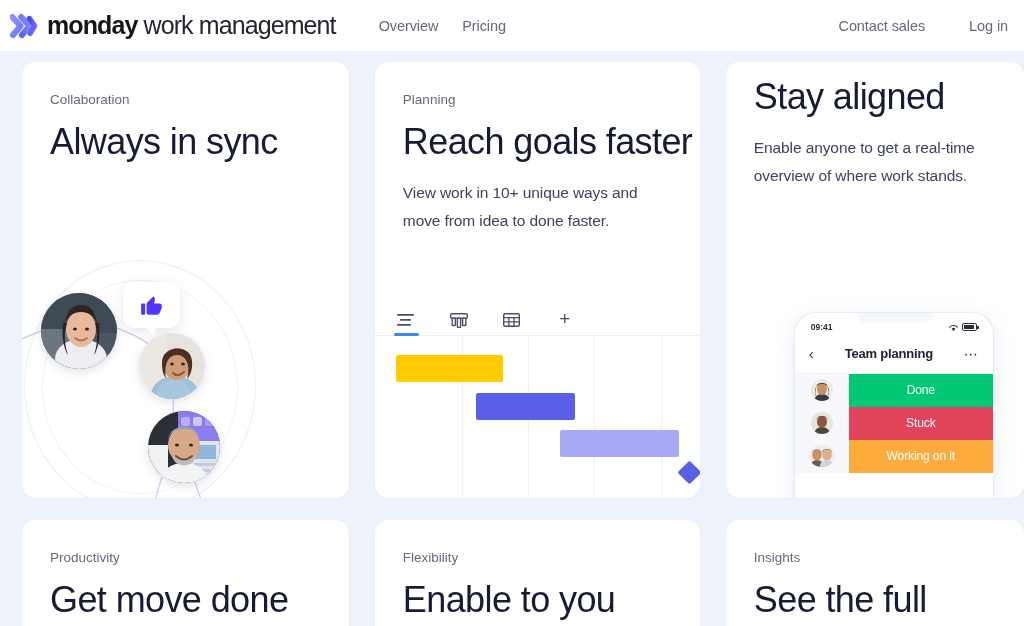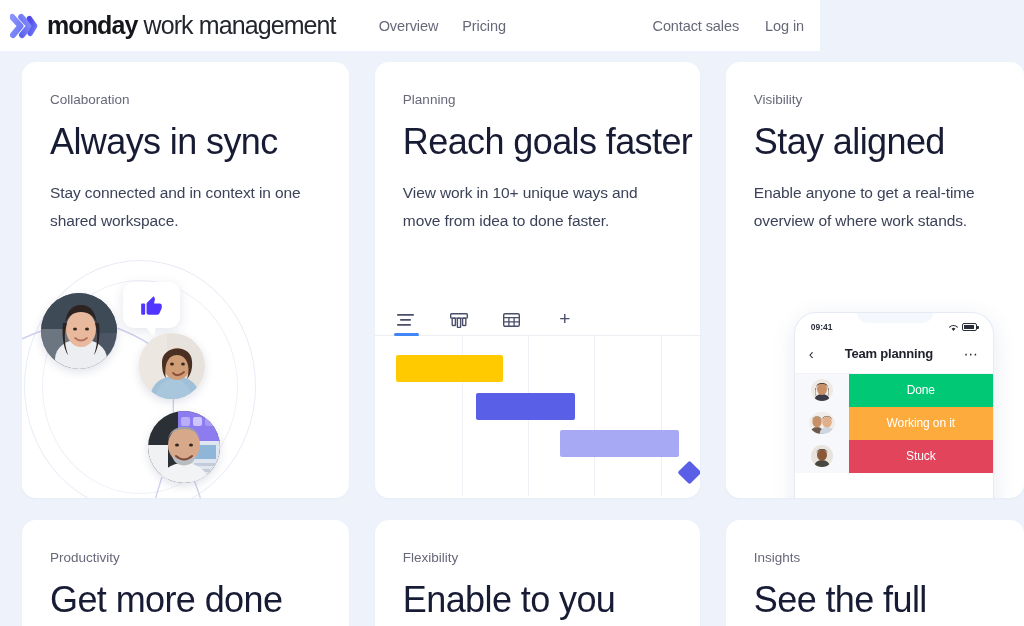--- a/index.html
+++ b/index.html
@@ -7,42 +7,42 @@
     width: 1024px; height: 626px;
     overflow: hidden;
     background: #eef3fb;
     font-family: "Liberation Sans", sans-serif;
     -webkit-font-smoothing: antialiased;
   }
 
   
   .header {
     position: absolute; top: 0; left: 0;
-    width: 820px; height: 51px;
+    width: 1024px; height: 51px;
     background: #ffffff;
     display: flex; align-items: center;
     z-index: 20;
   }
   .brand { display: flex; align-items: center; margin-left: 10px; }
   .logo-mark {
     width: 30px; height: 26px; margin-right: 7px; display: block;
   }
   .brand-name {
     font-size: 25px; letter-spacing: -0.9px;
     color: #14161a; white-space: nowrap;
   }
   .brand-name .bold { font-weight: 700; }
   .brand-name .light { font-weight: 400; color: #23262c; }
 
   .nav-main { display: flex; margin-left: 43px; gap: 24px; }
   .nav-link {
     font-size: 14.5px; color: #676879; white-space: nowrap;
     cursor: pointer; letter-spacing: -0.1px;
   }
-  .nav-right { margin-left: auto; margin-right: 16px; display: flex; gap: 26px; align-items: center; }
+  .nav-right { margin-left: auto; margin-right: 16px; display: flex; gap: 44px; align-items: center; }
 
   
   .grid {
     position: absolute; top: 51px; left: 0;
     width: 1024px; height: 575px;
     padding: 11px 0 0 22px;
   }
   .row { display: flex; gap: 26px; }
   .card {
     background: #ffffff;
@@ -217,21 +217,20 @@
   </div>
 </div>
 
 <div class="grid">
 
   <div class="row">
 
     <div class="card c1">
       <div class="eyebrow">Collaboration</div>
       <div class="headline">Always in sync</div>
-      <div class="blurb">Stay connected and in context in one shared workspace.</div>
 
       <div class="collab">
         <div class="ring r1"></div>
         <div class="ring r2"></div>
 
         <svg width="342" height="250" style="position:absolute;left:0;top:0">
           <path d="M-10 92 C 30 70, 70 66, 100 78 C 135 92, 150 110, 160 130" stroke="#c7c9ea" stroke-width="1.4" fill="none" opacity="0.85"></path>
           <path d="M152 140 C 150 162, 152 176, 158 196" stroke="#c7c9ea" stroke-width="1.4" fill="none" opacity="0.85"></path>
           <path d="M140 225 C 136 238, 134 244, 132 252" stroke="#c7c9ea" stroke-width="1.4" fill="none" opacity="0.85"></path>
           <path d="M172 228 C 176 238, 178 244, 180 252" stroke="#c7c9ea" stroke-width="1.4" fill="none" opacity="0.85"></path>
@@ -342,21 +341,20 @@
 
           <div class="bar" style="left:21px;  top:19px;  width:107px; background:#ffcb00"></div>
           <div class="bar" style="left:101px; top:57px;  width:99px;  background:#5a5fe8"></div>
           <div class="bar" style="left:185px; top:94px;  width:119px; background:#a7a9f5"></div>
           <div class="milestone" style="left:306px; top:128px"></div>
         </div>
       </div>
     </div>
 
     <div class="card c3">
-      <div class="eyebrow">Visibility</div>
       <div class="headline">Stay aligned</div>
       <div class="blurb">Enable anyone to get a real-time overview of where work stands.</div>
 
       <div class="phone">
         <div class="notch"></div>
 
         <div class="statusbar">
           <span>09:41</span>
           <span class="sb-right">
             <svg width="11" height="9" viewBox="0 0 12 9">
@@ -382,60 +380,60 @@
                 <rect width="22" height="22" fill="#efe9e4"></rect>
                 <ellipse cx="11" cy="22" rx="8" ry="7" fill="#3c3a44"></ellipse>
                 <ellipse cx="11" cy="10" rx="5" ry="6" fill="#c98f66"></ellipse>
                 <path d="M5 10 C5 3, 17 3, 17 10 C17 6, 15 4, 11 4 C7 4, 5 6, 5 10 Z" fill="#2b2018"></path>
                 <path d="M4.5 9 C3.8 15, 5 18, 6 19 C4 15, 4.6 11, 5.2 9 Z" fill="#2b2018"></path>
                 <path d="M17.5 9 C18.2 15, 17 18, 16 19 C18 15, 17.4 11, 16.8 9 Z" fill="#2b2018"></path>
               </svg>
             </span>
           </div>
           <div class="status" style="background:#00c875">Done</div>
+        </div>
+
+        <div class="prow">
+          <div class="pav-cell">
+            <span class="pav">
+              <svg viewBox="0 0 22 22" width="22" height="22">
+                <rect width="22" height="22" fill="#e9e3dd"></rect>
+                <ellipse cx="11" cy="22" rx="8" ry="7" fill="#4a4640"></ellipse>
+                <ellipse cx="11" cy="10" rx="5" ry="5.8" fill="#8a5a38"></ellipse>
+                <path d="M5.4 9 C5.4 3, 16.6 3, 16.6 9 C16.6 5.6, 14.6 4, 11 4 C7.4 4, 5.4 5.6, 5.4 9 Z" fill="#241a12"></path>
+              </svg>
+            </span>
+          </div>
+          <div class="status" style="background:#e2445c">Stuck</div>
         </div>
 
         <div class="prow">
           <div class="pav-cell">
             <span class="pav duo">
               <svg viewBox="0 0 26 22" width="26" height="22">
                 <rect width="26" height="22" fill="#f1ece7"></rect>
                 <ellipse cx="8" cy="22" rx="7" ry="7" fill="#6b5a4d"></ellipse>
                 <ellipse cx="8" cy="10" rx="4.6" ry="5.4" fill="#c98f66"></ellipse>
                 <path d="M3 10 C3 3, 13 3, 13 10 C13 6, 11 4.4, 8 4.4 C5 4.4, 3 6, 3 10 Z" fill="#3a2a1f"></path>
                 <ellipse cx="18" cy="22" rx="7.5" ry="7" fill="#cfd6df"></ellipse>
                 <ellipse cx="18" cy="10" rx="4.8" ry="5.6" fill="#e0b08a"></ellipse>
                 <path d="M12.6 10 C12.6 2.6, 23.4 2.6, 23.4 10 C23.4 5.6, 21 4, 18 4 C15 4, 12.6 5.6, 12.6 10 Z" fill="#6b4a2f"></path>
               </svg>
             </span>
           </div>
           <div class="status" style="background:#fdab3d">Working on it</div>
         </div>
-
-        <div class="prow">
-          <div class="pav-cell">
-            <span class="pav">
-              <svg viewBox="0 0 22 22" width="22" height="22">
-                <rect width="22" height="22" fill="#e9e3dd"></rect>
-                <ellipse cx="11" cy="22" rx="8" ry="7" fill="#4a4640"></ellipse>
-                <ellipse cx="11" cy="10" rx="5" ry="5.8" fill="#8a5a38"></ellipse>
-                <path d="M5.4 9 C5.4 3, 16.6 3, 16.6 9 C16.6 5.6, 14.6 4, 11 4 C7.4 4, 5.4 5.6, 5.4 9 Z" fill="#241a12"></path>
-              </svg>
-            </span>
-          </div>
-          <div class="status" style="background:#e2445c">Stuck</div>
-        </div>
       </div>
     </div>
   </div>
 
   <div class="row row2">
     <div class="card b1">
       <div class="eyebrow">Productivity</div>
-      <div class="headline">Get more done</div>
+      <div class="headline">Get move done</div>
     </div>
     <div class="card b2">
       <div class="eyebrow">Flexibility</div>
       <div class="headline">Enable to you</div>
     </div>
     <div class="card b3">
       <div class="eyebrow">Insights</div>
       <div class="headline">See the full picture</div>
     </div>
   </div>

